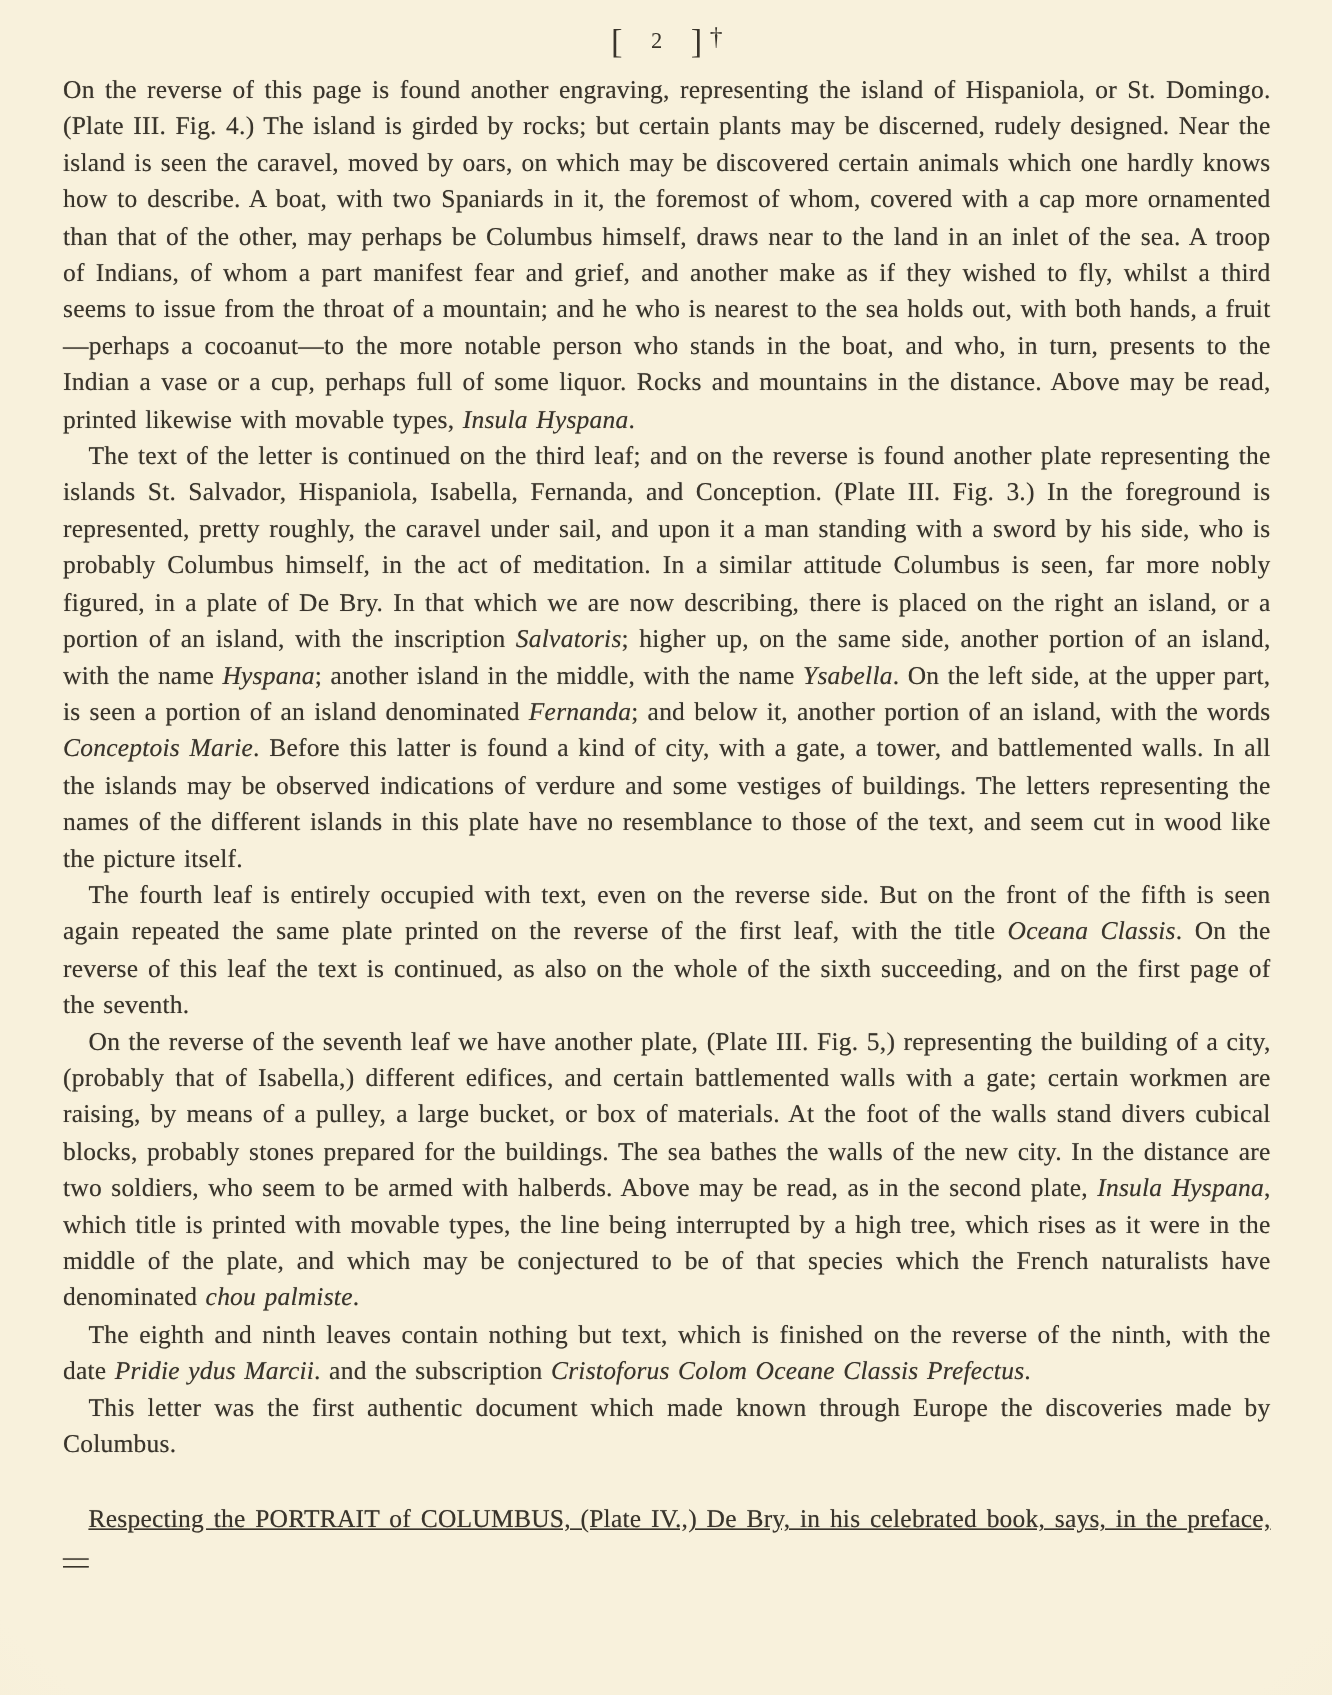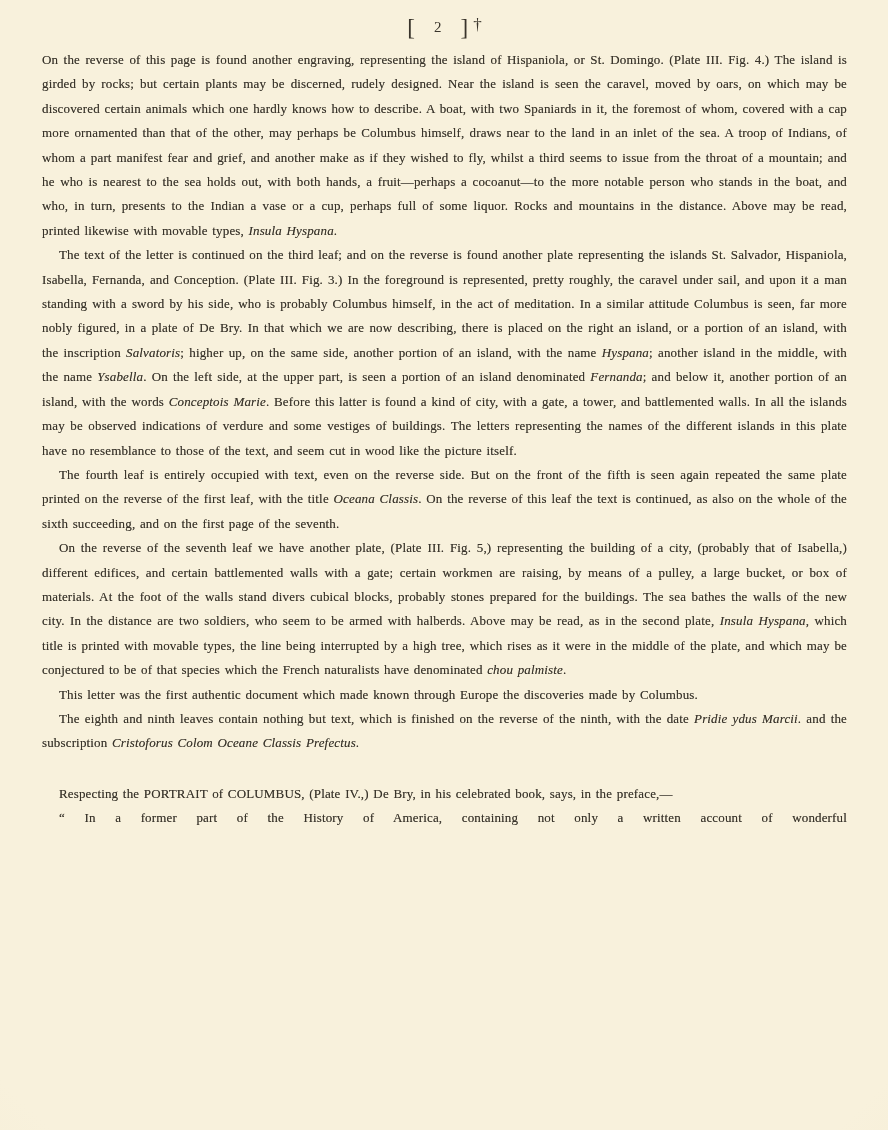--- a/index.html
+++ b/index.html
@@ -52,41 +52,40 @@
     margin-left: 5px;
     position: relative;
     top: -4px;
   }
   .page-body {
     width: 100%;
   }
   .para {
     margin: 0;
     text-align: justify;
-    font-size: 13px;
+    font-size: 17px;
     line-height: 24.4px;
     word-spacing: 1.2px;
     letter-spacing: 0.15px;
     text-shadow: 0 0 0.5px rgba(57,52,43,0.55);
   }
   .para.indent { text-indent: 17px; }
-  .para.space-before { margin-top: 26px; }
+  .para.space-before { margin-top: 26px; text-decoration: underline; }
   .para.justify-last { text-align-last: justify; }
   .it { font-style: italic; }
 </style>
 </head>
 <body>
 
 <div class="page">
   <div class="page-header">
     <span class="bracket">[</span><span class="num">2</span><span class="bracket">]</span><span class="dagger">†</span>
   </div>
   <div class="page-body">
       <p class="para"><span>On the reverse of this page is found another engraving, representing the island of Hispaniola, or St. Domingo. (Plate III. Fig. 4.)  The island is girded by rocks; but certain plants may be discerned, rudely designed. Near the island is seen the caravel, moved by oars, on which may be discovered certain animals which one hardly knows how to describe.  A boat, with two Spaniards in it, the foremost of whom, covered with a cap more ornamented than that of the other, may perhaps be Columbus himself, draws near to the land in an inlet of the sea.  A troop of Indians, of whom a part manifest fear and grief, and another make as if they wished to fly, whilst a third seems to issue from the throat of a mountain; and he who is nearest to the sea holds out, with both hands, a fruit—perhaps a cocoanut—to the more notable person who stands in the boat, and who, in turn, presents to the Indian a vase or a cup, perhaps full of some liquor.  Rocks and mountains in the distance.  Above may be read, printed likewise with movable types, </span><span class="it">Insula Hyspana</span><span>.</span></p>
       <p class="para indent"><span>The text of the letter is continued on the third leaf; and on the reverse is found another plate representing the islands St. Salvador, Hispaniola, Isabella, Fernanda, and Conception.  (Plate III. Fig. 3.)  In the foreground is represented, pretty roughly, the caravel under sail, and upon it a man standing with a sword by his side, who is probably Columbus himself, in the act of meditation.  In a similar attitude Columbus is seen, far more nobly figured, in a plate of De Bry.  In that which we are now describing, there is placed on the right an island, or a portion of an island, with the inscription </span><span class="it">Salvatoris</span><span>; higher up, on the same side, another portion of an island, with the name </span><span class="it">Hyspana</span><span>; another island in the middle, with the name </span><span class="it">Ysabella</span><span>.  On the left side, at the upper part, is seen a portion of an island denominated </span><span class="it">Fernanda</span><span>; and below it, another portion of an island, with the words </span><span class="it">Conceptois Marie</span><span>.  Before this latter is found a kind of city, with a gate, a tower, and battlemented walls.  In all the islands may be observed indications of verdure and some vestiges of buildings.  The letters representing the names of the different islands in this plate have no resemblance to those of the text, and seem cut in wood like the picture itself.</span></p>
       <p class="para indent"><span>The fourth leaf is entirely occupied with text, even on the reverse side.  But on the front of the fifth is seen again repeated the same plate printed on the reverse of the first leaf, with the title </span><span class="it">Oceana Classis</span><span>. On the reverse of this leaf the text is continued, as also on the whole of the sixth succeeding, and on the first page of the seventh.</span></p>
       <p class="para indent"><span>On the reverse of the seventh leaf we have another plate, (Plate III. Fig. 5,) representing the building of a city, (probably that of Isabella,) different edifices, and certain battlemented walls with a gate; certain workmen are raising, by means of a pulley, a large bucket, or box of materials.  At the foot of the walls stand divers cubical blocks, probably stones prepared for the buildings.  The sea bathes the walls of the new city.  In the distance are two soldiers, who seem to be armed with halberds.  Above may be read, as in the second plate, </span><span class="it">Insula Hyspana</span><span>, which title is printed with movable types, the line being interrupted by a high tree, which rises as it were in the middle of the plate, and which may be conjectured to be of that species which the French naturalists have denominated </span><span class="it">chou palmiste</span><span>.</span></p>
+      <p class="para indent"><span>The eighth and ninth leaves contain nothing but text, which is finished on the reverse of the ninth, with the date </span><span class="it">Pridie ydus Marcii</span><span>. and the subscription </span><span class="it">Cristoforus Colom Oceane Classis Prefectus</span><span>.</span></p>
       <p class="para indent"><span>This letter was the first authentic document which made known through Europe the discoveries made by Columbus.</span></p>
-      <p class="para indent"><span>The eighth and ninth leaves contain nothing but text, which is finished on the reverse of the ninth, with the date </span><span class="it">Pridie ydus Marcii</span><span>. and the subscription </span><span class="it">Cristoforus Colom Oceane Classis Prefectus</span><span>.</span></p>
       <p class="para indent space-before"><span>Respecting the PORTRAIT of COLUMBUS, (Plate IV.,) De Bry, in his celebrated book, says, in the preface,—</span></p>
-      <p class="para indent justify-last"><span>“ In a former part of the History of America, containing not only a written account of wonderful</span></p>
     </div>
 </div>
 
 </body></html>

